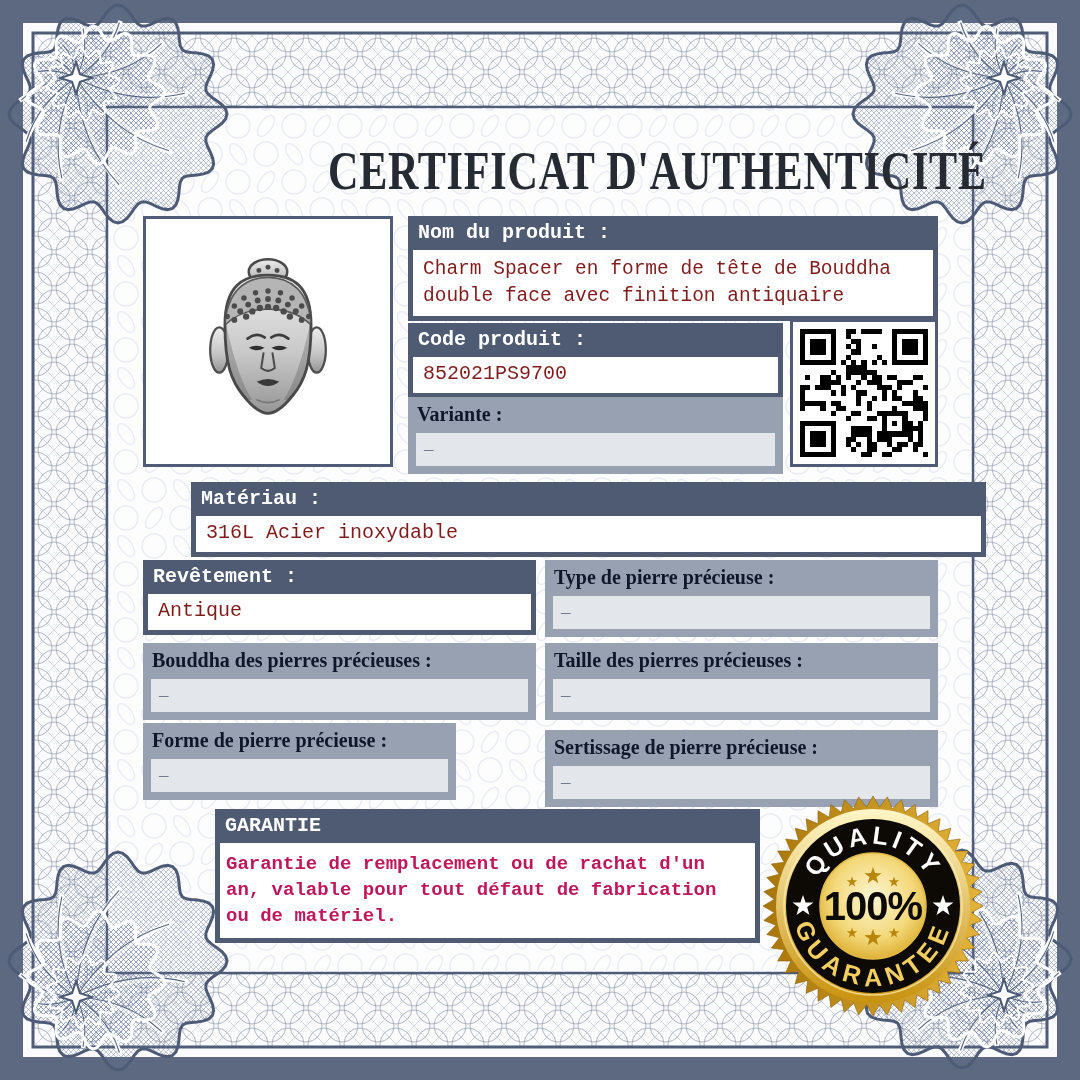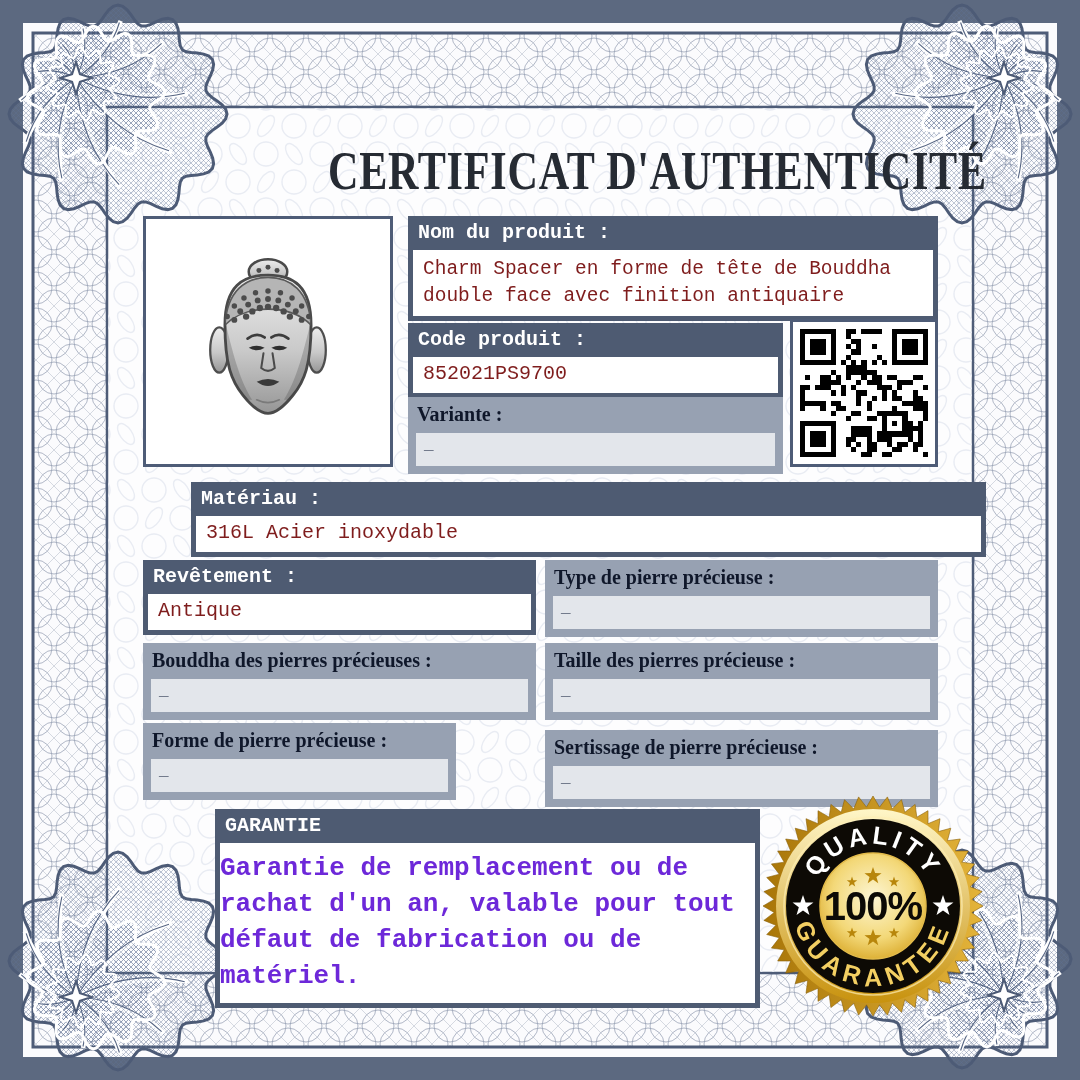--- a/index.html
+++ b/index.html
@@ -13,21 +13,21 @@
       font-weight:700;font-size:54px;letter-spacing:1px;color:#262b33;white-space:nowrap;}
 
   .group{position:absolute;box-sizing:border-box;}
   .group.active{background:#4e5b72;padding:0 5px 5px 5px;font-family:Liberation Mono, monospace;}
   .group.active .hd{color:#ffffff;font-weight:700;font-size:20px;padding:5px 5px 6px 5px;}
   .group.active .val{background:#ffffff;color:#7f1d1d;font-size:20px;padding:4px 10px;min-height:28px;line-height:1.32;}
   .group.disabled{background:#97a1b2;padding:0 8px 8px 8px;}
   .group.disabled .hd{color:#0f172a;font-weight:700;font-size:20px;padding:6px 1px 7px 1px;}
   .group.disabled .val{background:#e3e6eb;color:#6e7787;font-size:19px;padding:4px 8px;min-height:25px;line-height:1.3;}
   .group.name .val{font-size:19.5px;line-height:1.38;padding:6px 10px;}
-  .group.warranty .val{font-weight:700;font-size:26px;line-height:1.38;padding:8px 0;color:#6d28d9;}
+  .group.warranty .val{font-weight:700;font-size:19px;line-height:1.38;padding:8px 6px;color:#be185d;}
 
   .photo{position:absolute;left:143px;top:216px;width:250px;height:251px;background:#ffffff;
          border:3px solid #4e5c77;box-sizing:border-box;display:flex;align-items:center;justify-content:center;}
   .qr{position:absolute;left:790px;top:319px;width:148px;height:148px;background:#ffffff;
       border:3px solid #4e5c77;box-sizing:border-box;display:flex;align-items:center;justify-content:center;}
   .badge{position:absolute;left:756px;top:789px;width:234px;height:234px;z-index:2;}
 </style>
 </head>
 <body>
 
@@ -568,21 +568,21 @@
     <div class="group disabled" style="left:545px;top:560px;width:393px;">
       <div class="hd">Type de pierre précieuse :</div>
       <div class="val">–</div>
     </div>
 
     <div class="group disabled" style="left:143px;top:643px;width:393px;">
       <div class="hd">Bouddha des pierres précieuses :</div>
       <div class="val">–</div>
     </div>
     <div class="group disabled" style="left:545px;top:643px;width:393px;">
-      <div class="hd">Taille des pierres précieuse :</div>
+      <div class="hd">Taille des pierres précieuses :</div>
       <div class="val">–</div>
     </div>
 
     <div class="group disabled" style="left:143px;top:723px;width:313px;">
       <div class="hd">Forme de pierre précieuse :</div>
       <div class="val">–</div>
     </div>
     <div class="group disabled" style="left:545px;top:723px;width:393px;margin-top:7px;">
       <div class="hd">Sertissage de pierre précieuse :</div>
       <div class="val">–</div>

